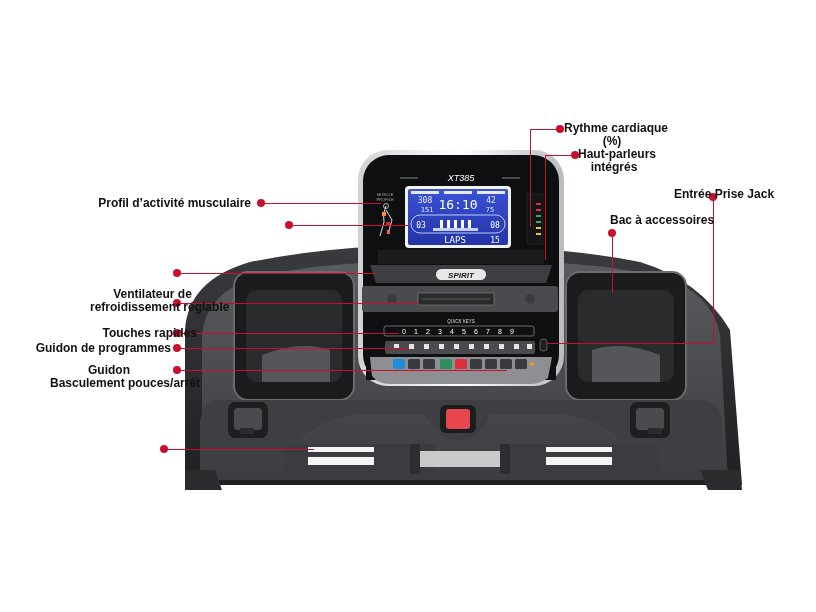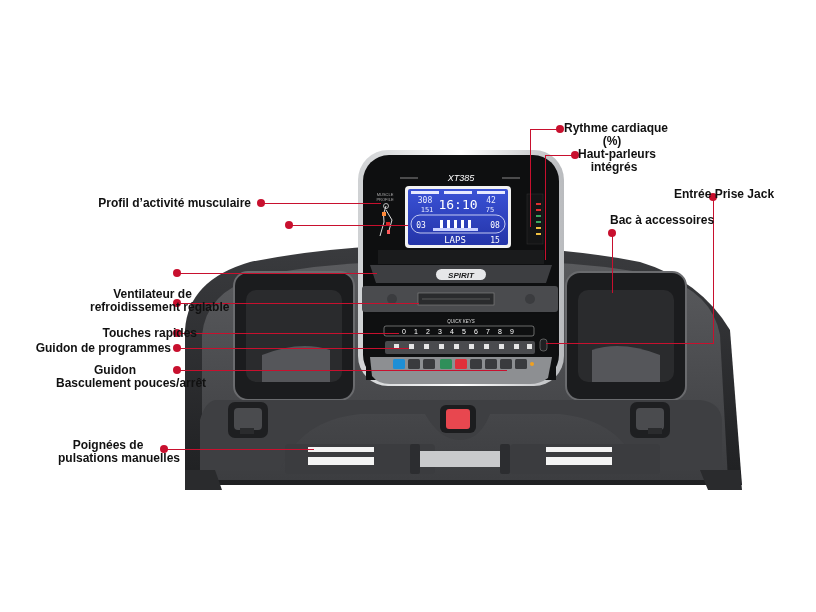--- a/index.html
+++ b/index.html
@@ -213,27 +213,23 @@
   <div class="label center" style="left:48px;top:288px;width:125px;margin-left:42px;">
     <div>Ventilateur de</div>
     <div>refroidissement réglable</div>
   </div>
   <div class="label right" style="right:619px;top:327px;">
     <span>Touches rapides</span>
   </div>
   <div class="label right" style="right:645px;top:342px;">
     <span>Guidon de programmes</span>
   </div>
-  <div class="label center" style="left:56px;top:364px;width:118px;">
+  <div class="label center" style="left:50px;top:364px;width:118px;">
     <div>Guidon</div>
     <div>Basculement pouces/arrêt</div>
-  </div>
-  <div class="label center" style="left:58px;top:439px;width:100px;">
-    <div>Poignées de</div>
-    <div>pulsations manuelles</div>
   </div>
 
   <div class="label center" style="left:564px;top:122px;width:96px;">
     <div>Rythme cardiaque</div>
     <div>(%)</div>
   </div>
   <div class="label center" style="left:578px;top:148px;width:72px;">
     <div>Haut-parleurs</div>
     <div>intégrés</div>
   </div>

